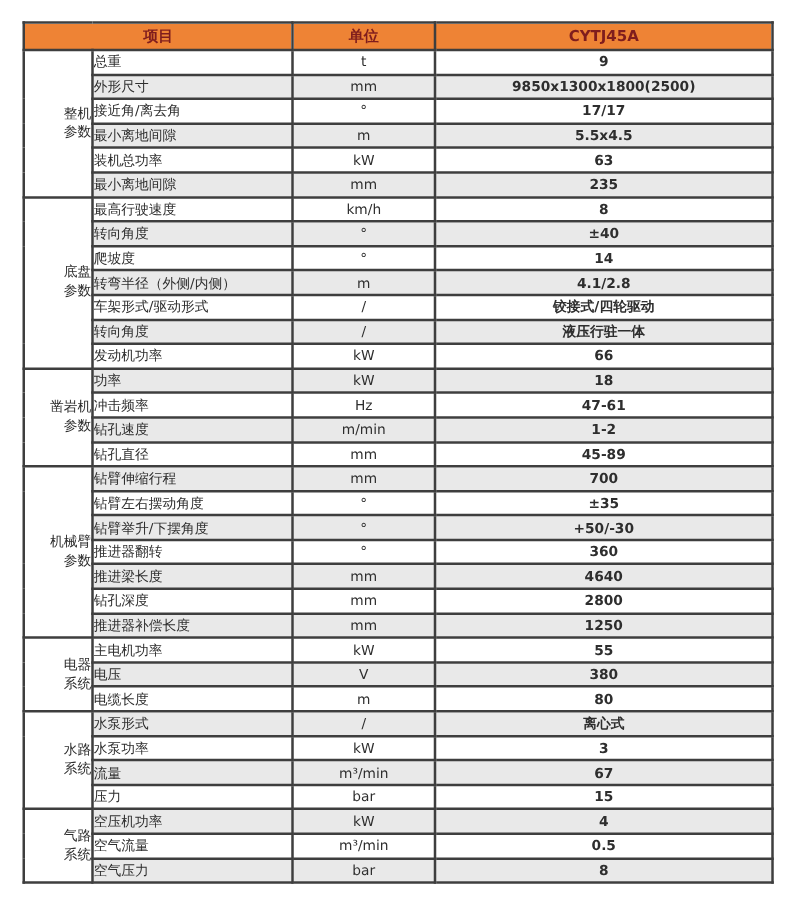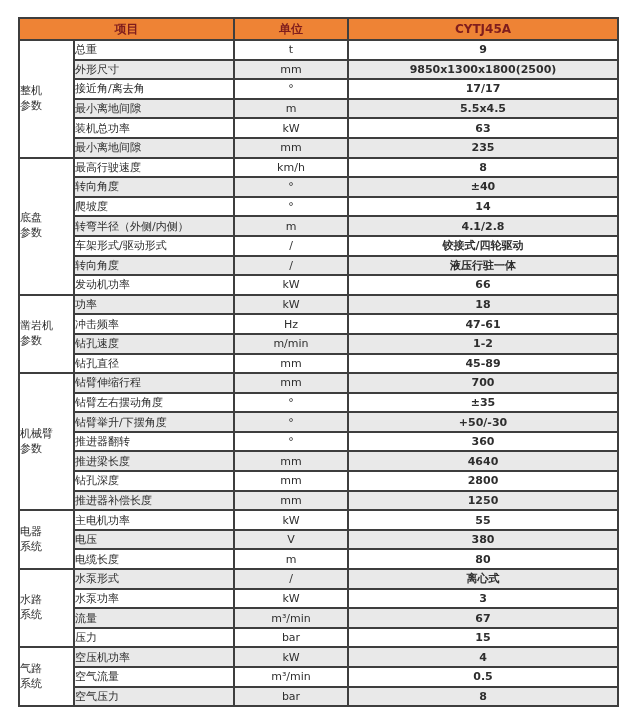--- a/index.html
+++ b/index.html
@@ -37,21 +37,21 @@
   }
   .spec-table tbody td {
     height: 17.6px;
     font-size: 11px;
     color: #2E2E2E;
   }
   .row-white { background: #FFFFFF; }
   .row-gray  { background: #E9E9E9; }
   .group-cell {
     background: #FFFFFF;
-    text-align: left;
+    text-align: right;
     font-size: 11.5px;
     line-height: 1.35;
     white-space: normal;
     color: #2E2E2E;
   }
   .name-cell {
     text-align: left;
     padding-left: 12px;
     margin-left: 11px;
   }

